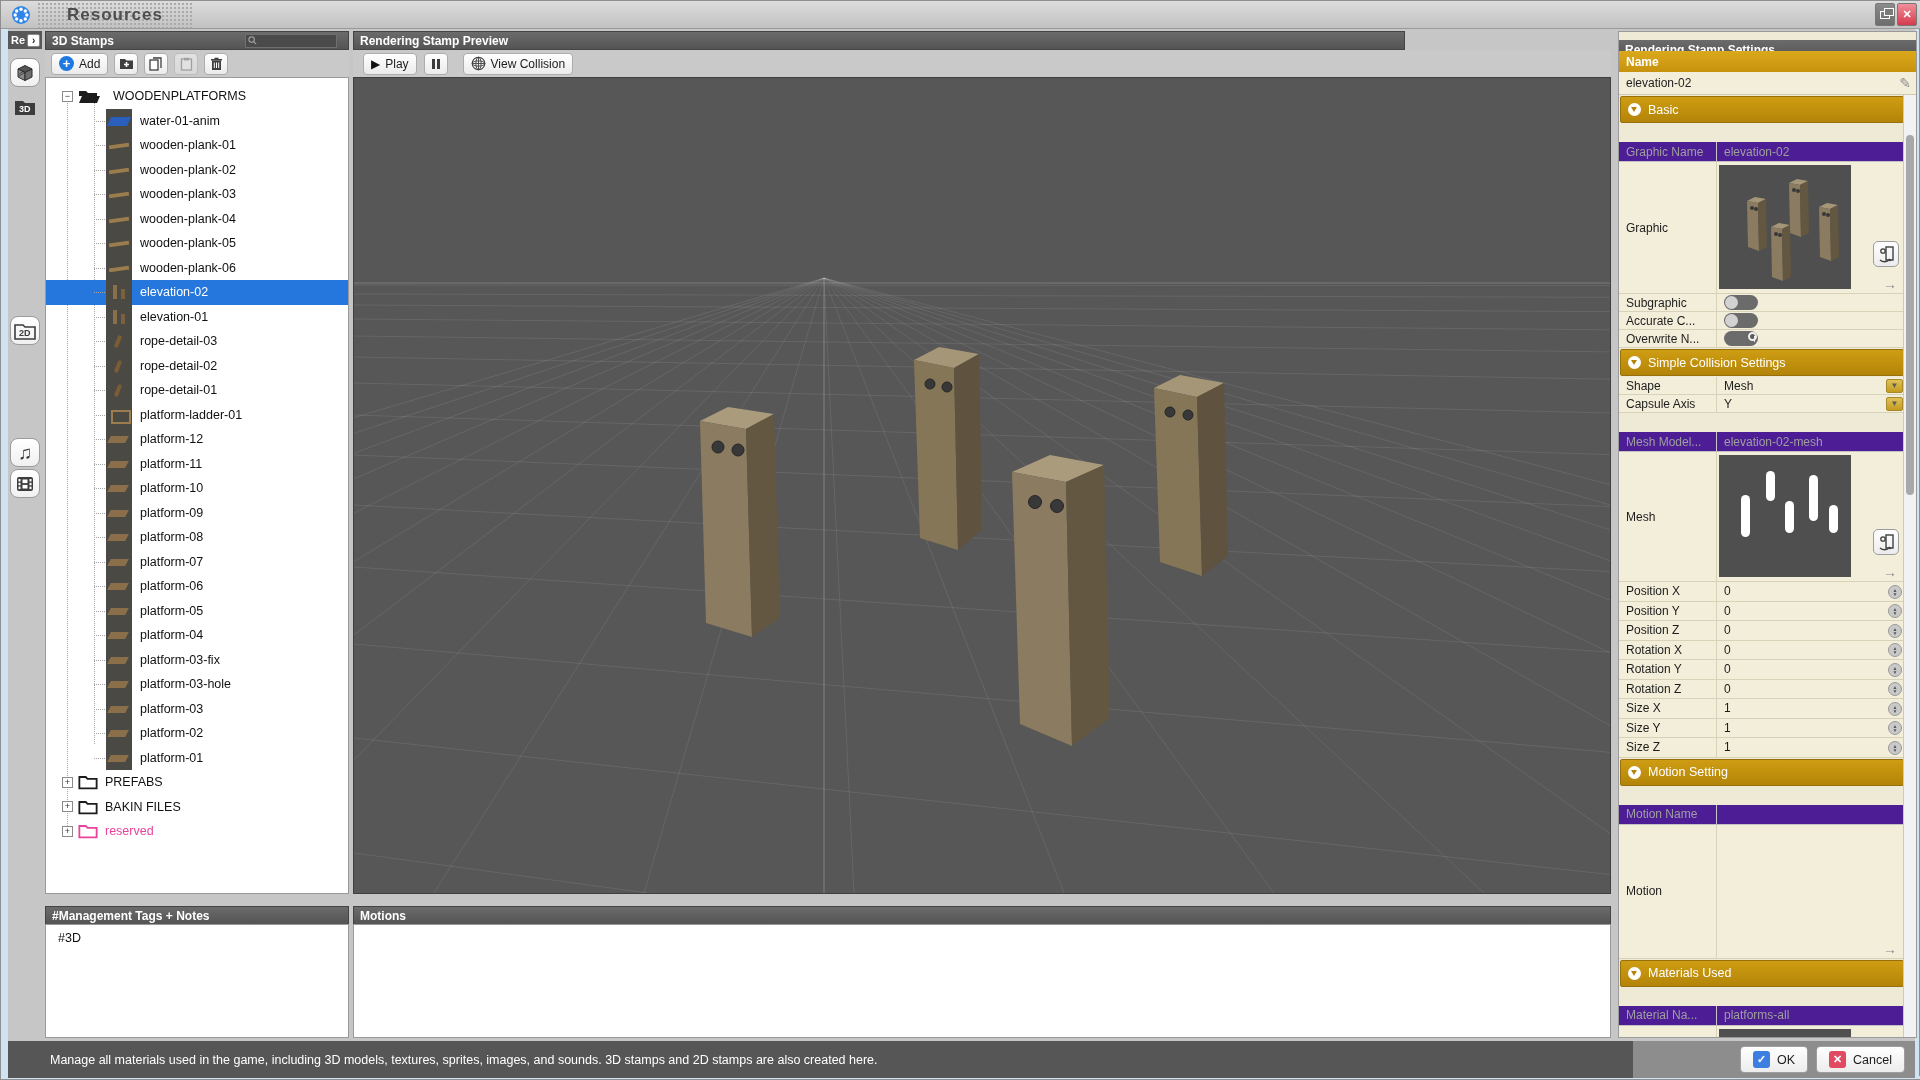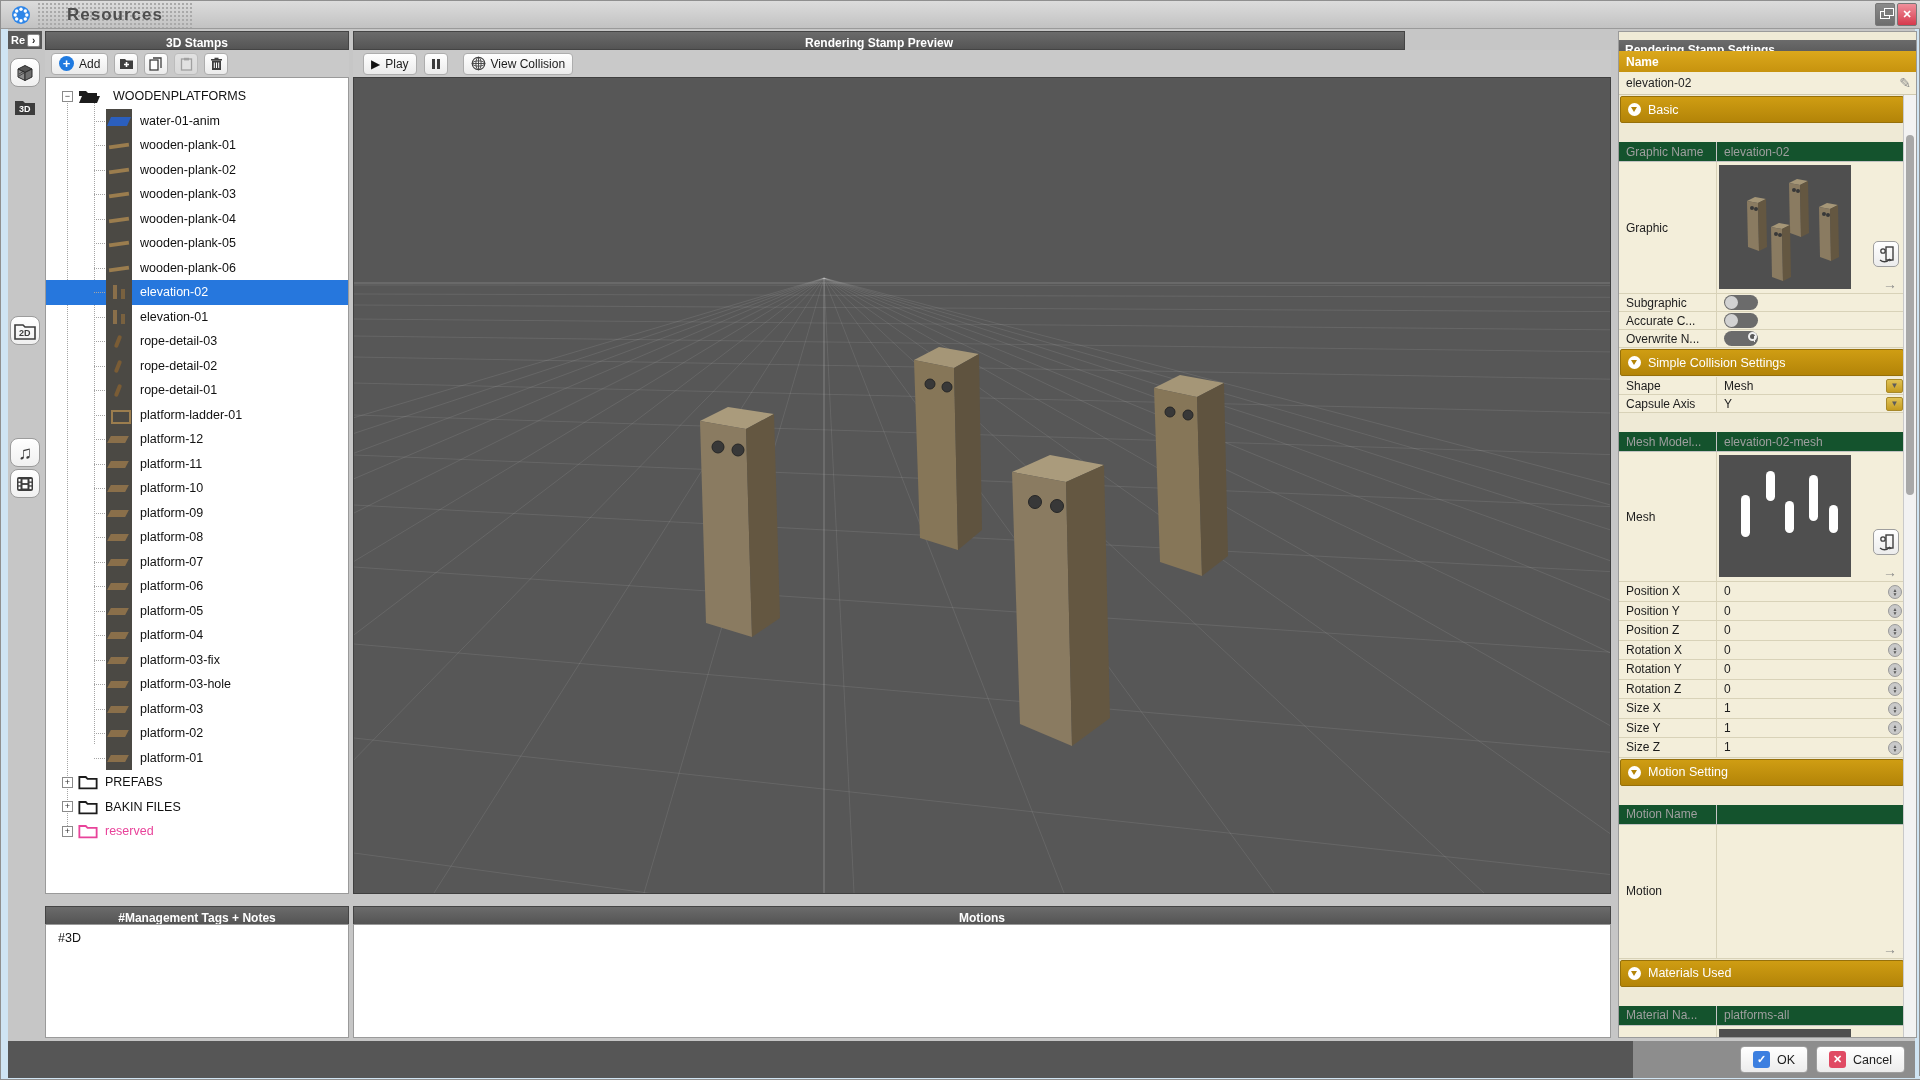--- a/index.html
+++ b/index.html
@@ -31,21 +31,21 @@
   .rail-tab { position:absolute; left:0; top:0; width:34px; height:18px; background:#585858; color:#fff;
     font-size:11px; font-weight:bold; display:flex; align-items:center; padding-left:3px; gap:2px; }
   .rail-chev { width:13px; height:13px; background:#fff; border:1px solid #888; border-radius:2px; color:#222;
     font-size:10px; font-weight:bold; display:flex; align-items:center; justify-content:center; }
   .rail-btn { position:absolute; left:2px; width:30px; height:29px; display:flex; align-items:center; justify-content:center; }
   .rail-btn.card { background:linear-gradient(#ffffff,#f0f0f0); border:1px solid #9c9c9c; border-radius:8px; }
   .music-glyph { font-size:19px; color:#3c3c3c; }
 
   
   .phdr { position:absolute; height:19px; background:linear-gradient(#6b6b6b,#545454); color:#fff;
-    font-weight:bold; font-size:12px; display:flex; align-items:center; padding:4px 6px; border:1px solid #444;flex-direction:column; }
+    font-weight:bold; font-size:12px; display:flex; align-items:center; padding:4px 6px; border:1px solid #444; }
 
   
   .stamps-toolbar { position:absolute; left:44px; top:49px; width:304px; height:27px; background:#c9c9c9;
     display:flex; align-items:center; gap:6px; padding-left:6px; }
   .tbtn { display:inline-flex; align-items:center; gap:5px; background:linear-gradient(#ffffff,#ebebeb);
     border:1px solid #adadad; border-radius:4px; height:22px; padding:0 7px; font-size:12px; color:#1c1c1c; }
   .tbtn.iconly { width:24px; padding:0; justify-content:center; }
   .tbtn.disabled { opacity:.45; }
   .plus-circle { width:15px; height:15px; border-radius:50%; background:#1f7ae0; color:#fff; font-weight:bold;
     font-size:13px; line-height:15px; text-align:center; }
@@ -101,21 +101,21 @@
   .name-row .pencil { margin-left:auto; color:#8a8a8a; font-size:14px; }
   .sp-scroll { position:absolute; left:0; top:63px; width:286px; bottom:0; }
   .sp-scrollbar { position:absolute; right:0; top:63px; bottom:0; width:13px; background:#f2f2f2; border-left:1px solid #c9c9c9; }
   .sp-thumb { position:absolute; left:2px; right:2px; top:40px; height:360px; background:#a8a8a8; border-radius:5px; }
   .sec-hdr { height:27px; background:linear-gradient(#cf9d13,#b38408); color:#fff; font-size:12.5px;
     display:flex; align-items:center; gap:7px; padding:0 7px; border:1px solid #96700a; border-radius:2px; margin:1px; }
   .chev-circle { width:13px; height:13px; border-radius:50%; background:#fff; position:relative; }
   .chev-circle::after { content:""; position:absolute; left:3.2px; top:4px; border-left:3.5px solid transparent;
     border-right:3.5px solid transparent; border-top:5px solid #b38408; }
   .prow { display:flex; align-items:stretch; border-bottom:1px solid #d8d2b8; background:#f3eeda; position:relative; }
-  .prow.gray { background:#14532d; border-bottom:1px solid #c2c2c2;margin-top:19px; }
+  .prow.gray { background:#4c1d95; border-bottom:1px solid #c2c2c2;margin-top:19px; }
   .prow .plabel { width:98px; flex:0 0 auto; display:flex; align-items:center; padding-left:7px; color:#1c1c1c;
     border-right:1px solid #d8d2b8; }
   .prow.gray .plabel { color:#9f9f9f; border-right:1px solid #c6c6c6; }
   .prow .pval { flex:1; display:flex; align-items:center; padding-left:7px; color:#1c1c1c; position:relative; }
   .prow.gray .pval { color:#9f9f9f; }
   .h18 { height:18px; } .h20 { height:20px; } .h19 { height:19.5px; }
   .prev-box { background:#4f4f4f; width:132px; }
   .side-export { position:absolute; right:6px; bottom:26px; width:26px; height:26px; background:linear-gradient(#fff,#ececec);
     border:1px solid #9e9e9e; border-radius:5px; display:flex; align-items:center; justify-content:center; }
   .side-arrow { position:absolute; right:8px; bottom:3px; color:#8a8a8a; font-size:14px; line-height:12px; }
@@ -787,20 +787,21 @@
         </div>
       </div>
     </div>
 
     <div class="sp-scrollbar">
       <div class="sp-thumb"></div>
     </div>
   </div>
 
   <div class="statusbar">
+    <span>Manage all materials used in the game, including 3D models, textures, sprites, images, and sounds. 3D stamps and 2D stamps are also created here.</span>
     <span class="status-right">
       <span class="okbtn">
         <span class="sq-ic blue">✓</span>
         <span>OK</span>
       </span>
       <span class="okbtn">
         <span class="sq-ic red">✕</span>
         <span>Cancel</span>
       </span>
     </span>

